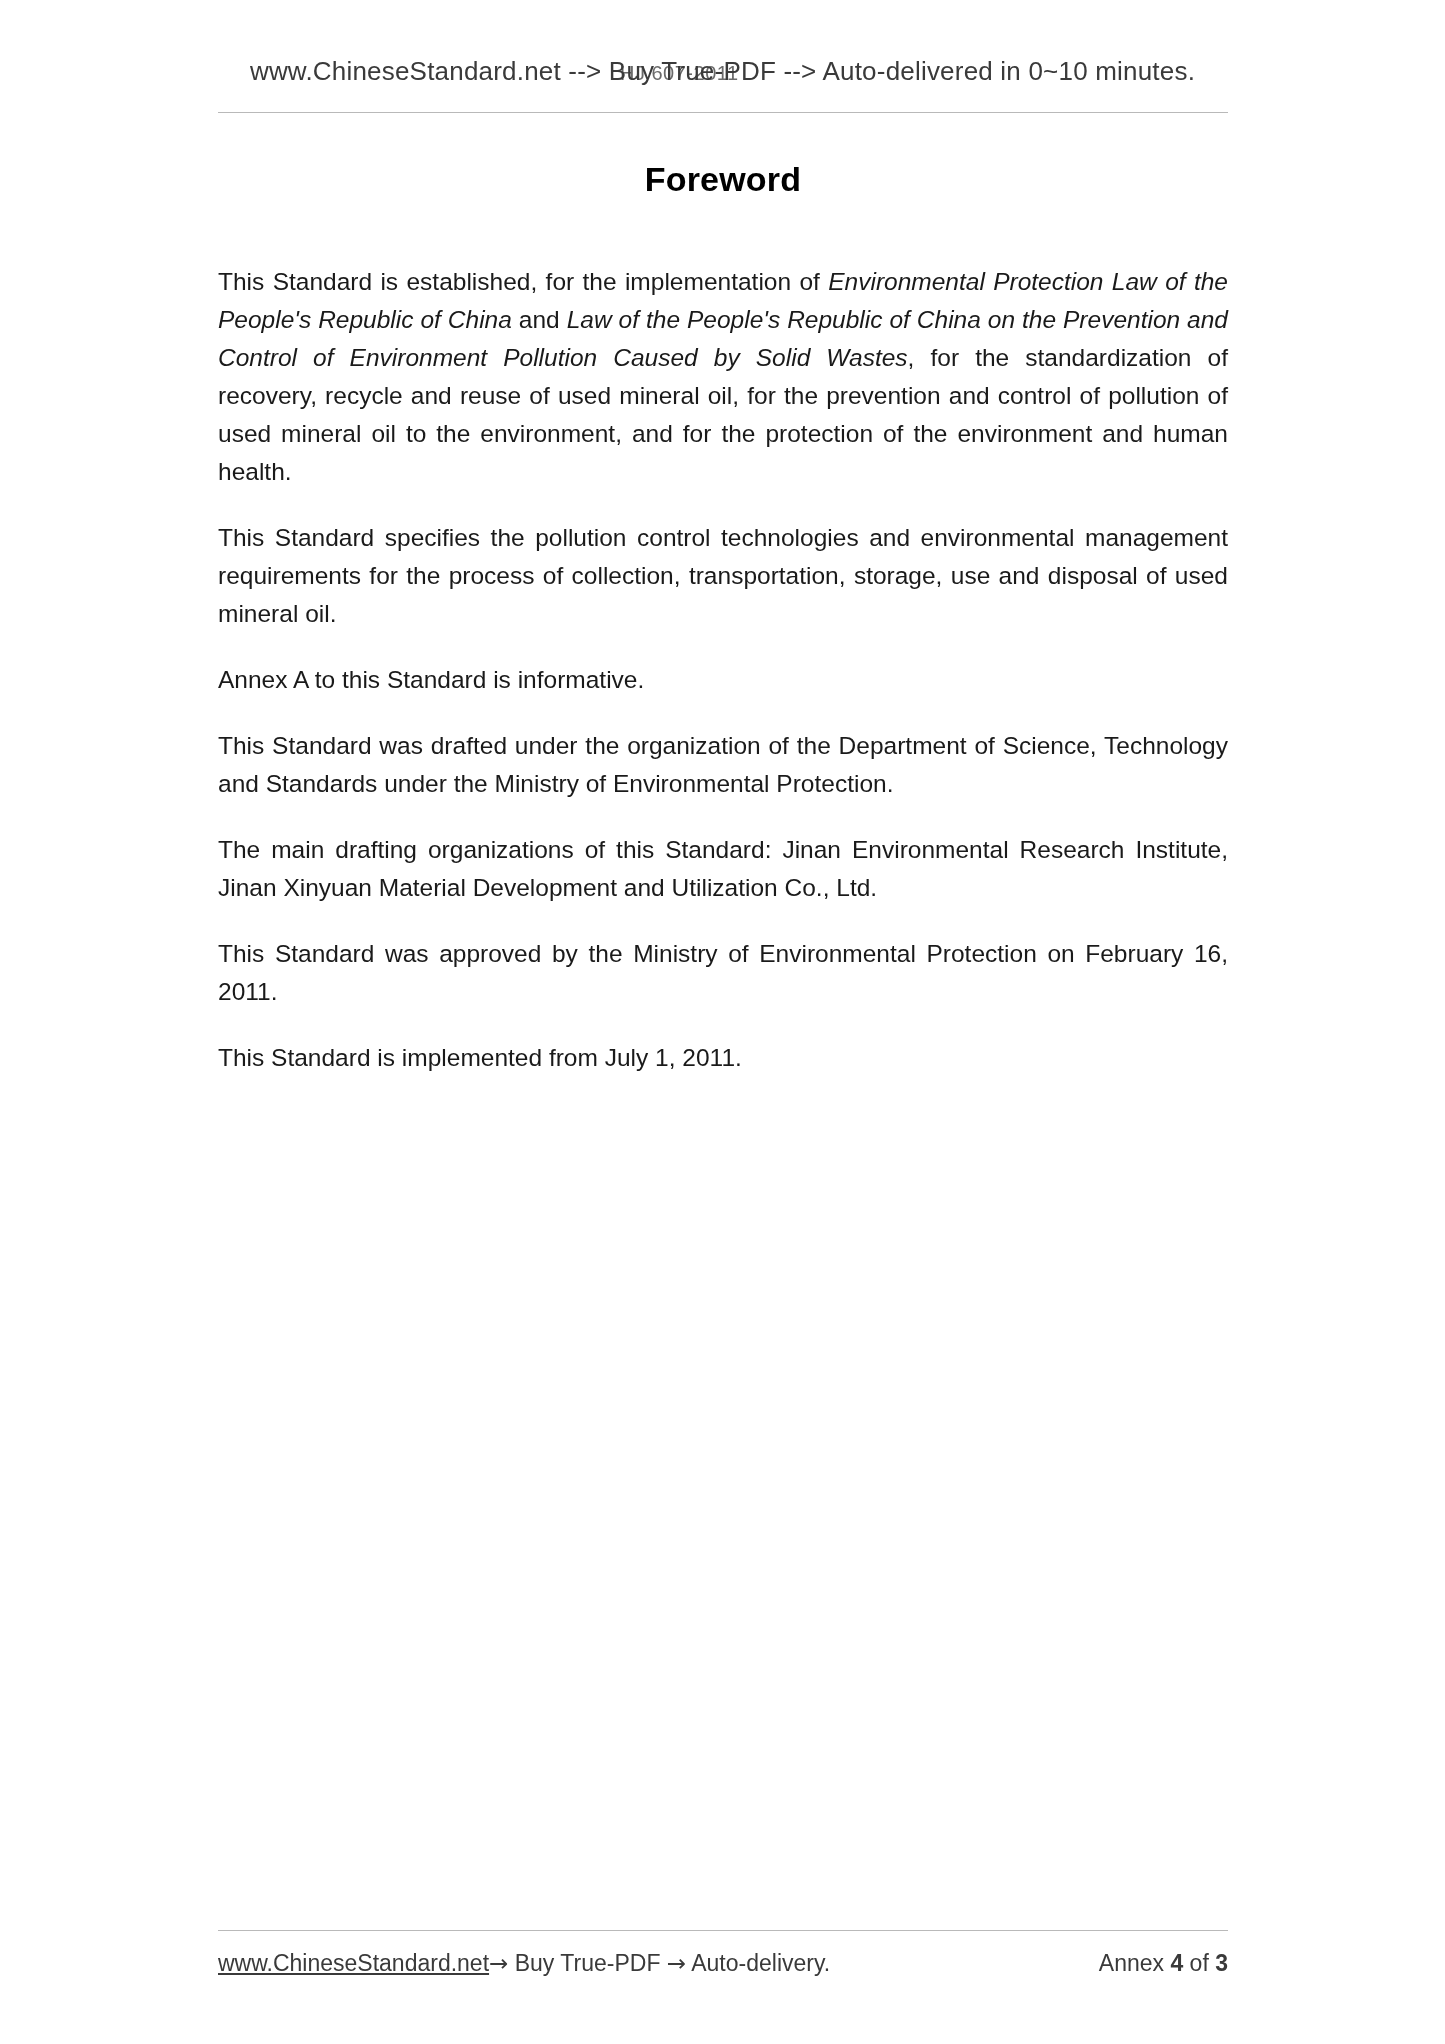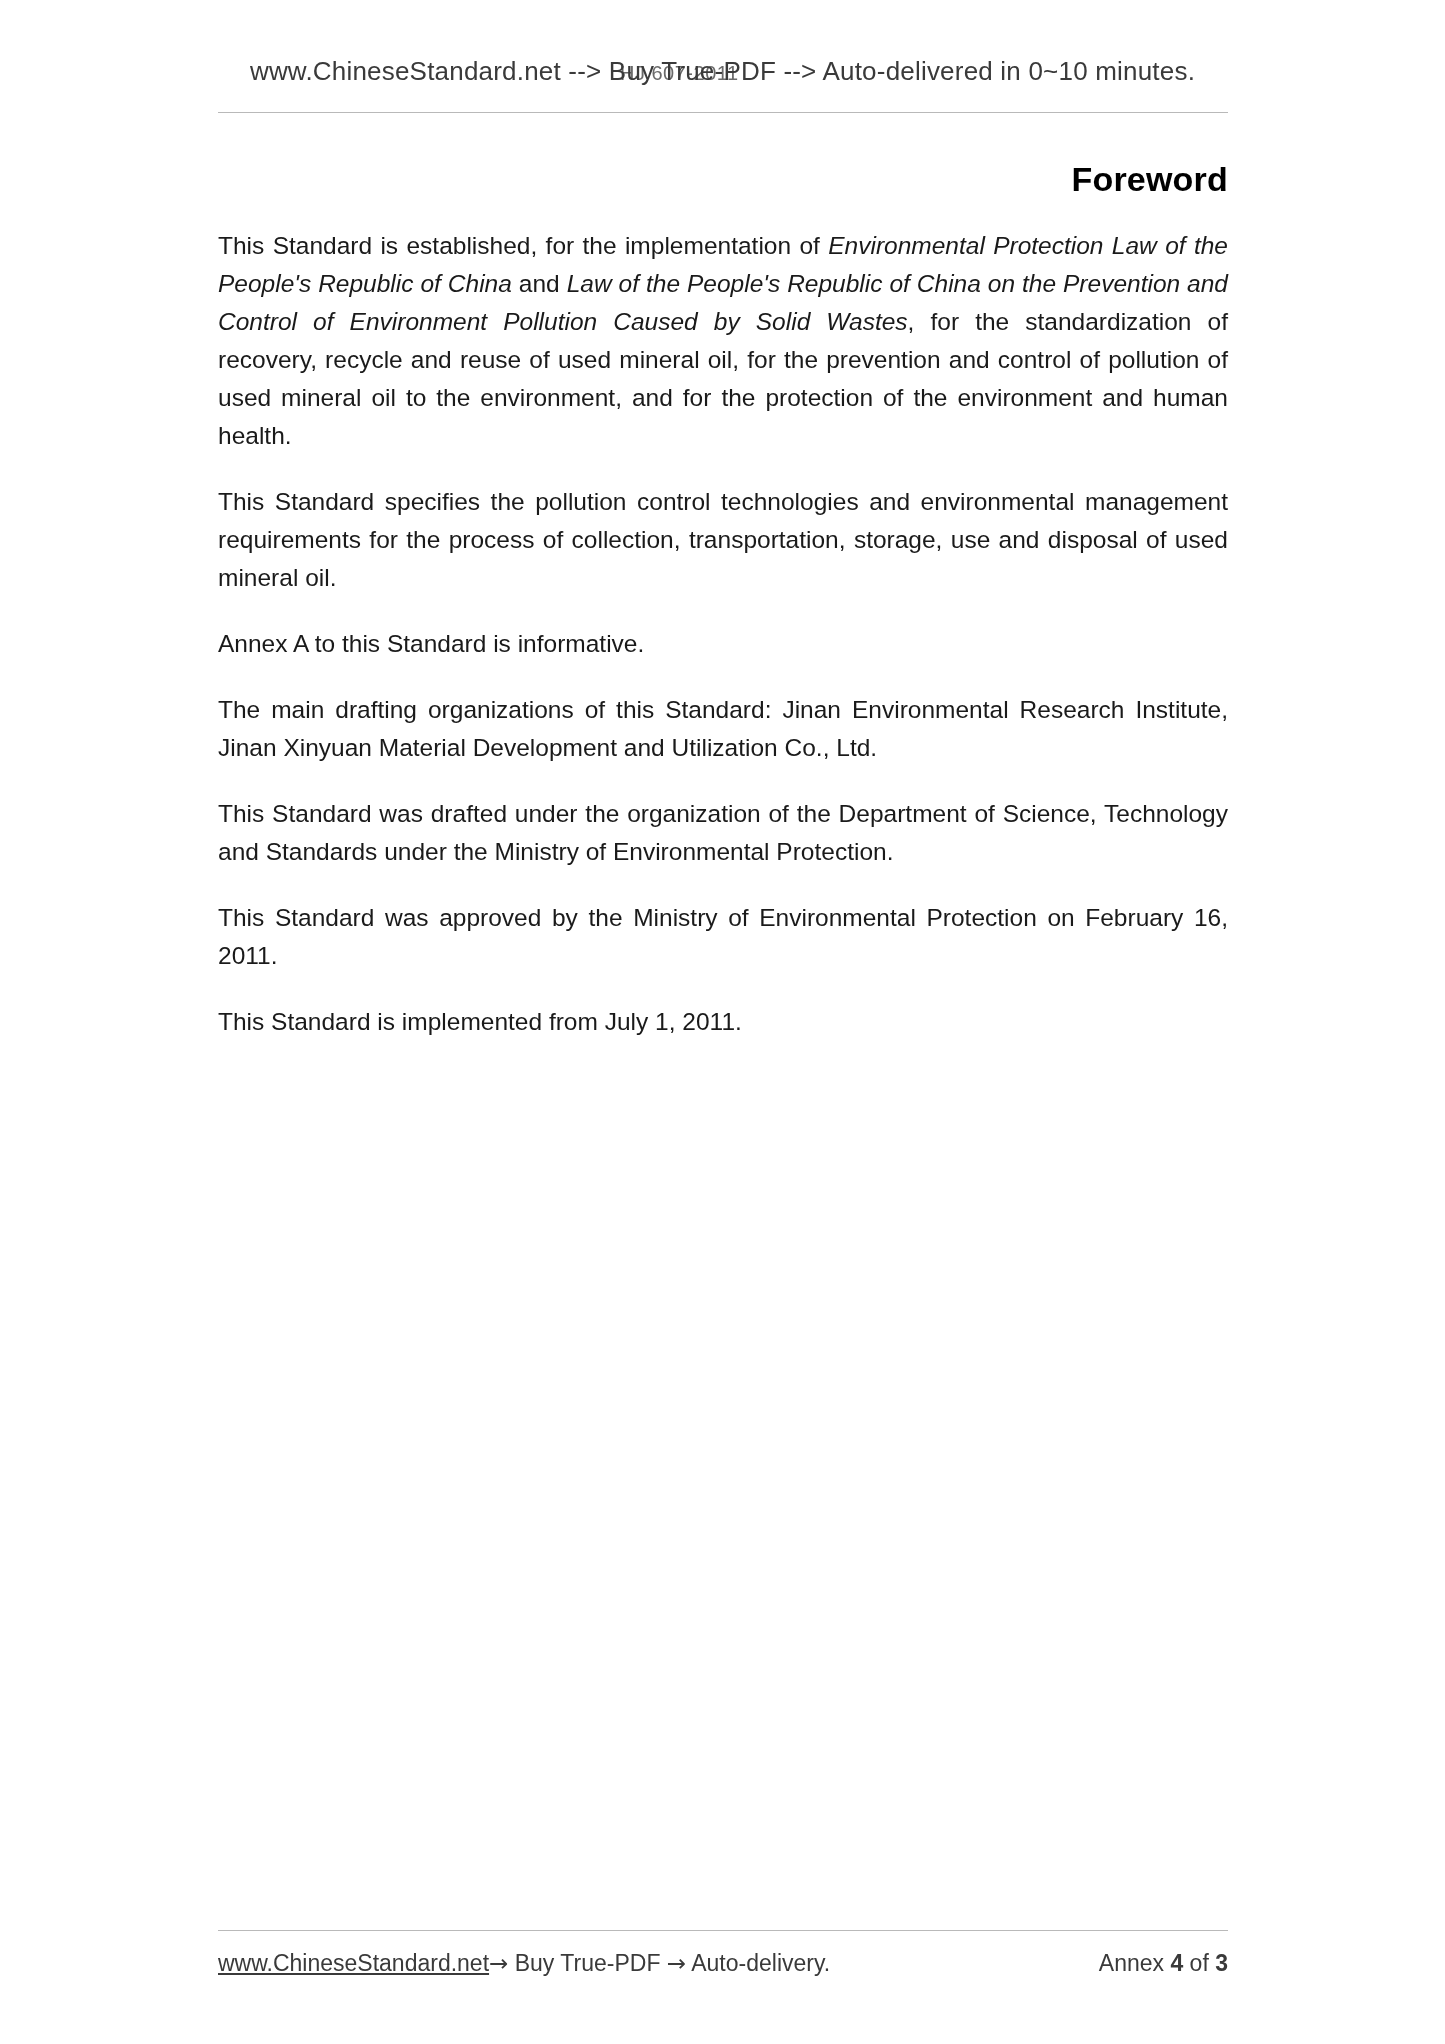--- a/index.html
+++ b/index.html
@@ -61,22 +61,22 @@
   
   .content {
     position: absolute;
     left: 218px;
     top: 160px;
     width: 1010px;
   }
   .doc-title {
     font-size: 34px;
     font-weight: bold;
-    text-align: right;
-    margin: 0 0 28px 0;
+    text-align: center;
+    margin: 0 0 64px 0;
     letter-spacing: 0.2px;
   }
   p.para {
     font-size: 24.5px;
     line-height: 38px;
     text-align: justify;
     text-justify: inter-word;
     margin: 0 0 28px 0;
     color: #1a1a1a;
   }
@@ -140,23 +140,23 @@
 
     <p class="para">
       <span>This Standard is established, for the implementation of </span><span class="it">Environmental Protection Law of the People's Republic of China</span><span> and </span><span class="it">Law of the People's Republic of China on the Prevention and Control of Environment Pollution Caused by Solid Wastes</span><span>, for the standardization of recovery, recycle and reuse of used mineral oil, for the prevention and control of pollution of used mineral oil to the environment, and for the protection of the environment and human health.</span>
     </p>
 
     <p class="para">This Standard specifies the pollution control technologies and environmental management requirements for the process of collection, transportation, storage, use and disposal of used mineral oil.</p>
 
 
     <p class="para nojust">Annex A to this Standard is informative.</p>
 
+    <p class="para">This Standard was drafted under the organization of the Department of Science, Technology and Standards under the Ministry of Environmental Protection.</p>
+
     <p class="para">The main drafting organizations of this Standard: Jinan Environmental Research Institute, Jinan Xinyuan Material Development and Utilization Co., Ltd.</p>
-
-    <p class="para">This Standard was drafted under the organization of the Department of Science, Technology and Standards under the Ministry of Environmental Protection.</p>
 
     <p class="para">This Standard was approved by the Ministry of Environmental Protection on February 16, 2011.</p>
 
     <p class="para nojust">This Standard is implemented from July 1, 2011.</p>
 
 
   </div>
 
   <div class="rule-bottom"></div>
 

